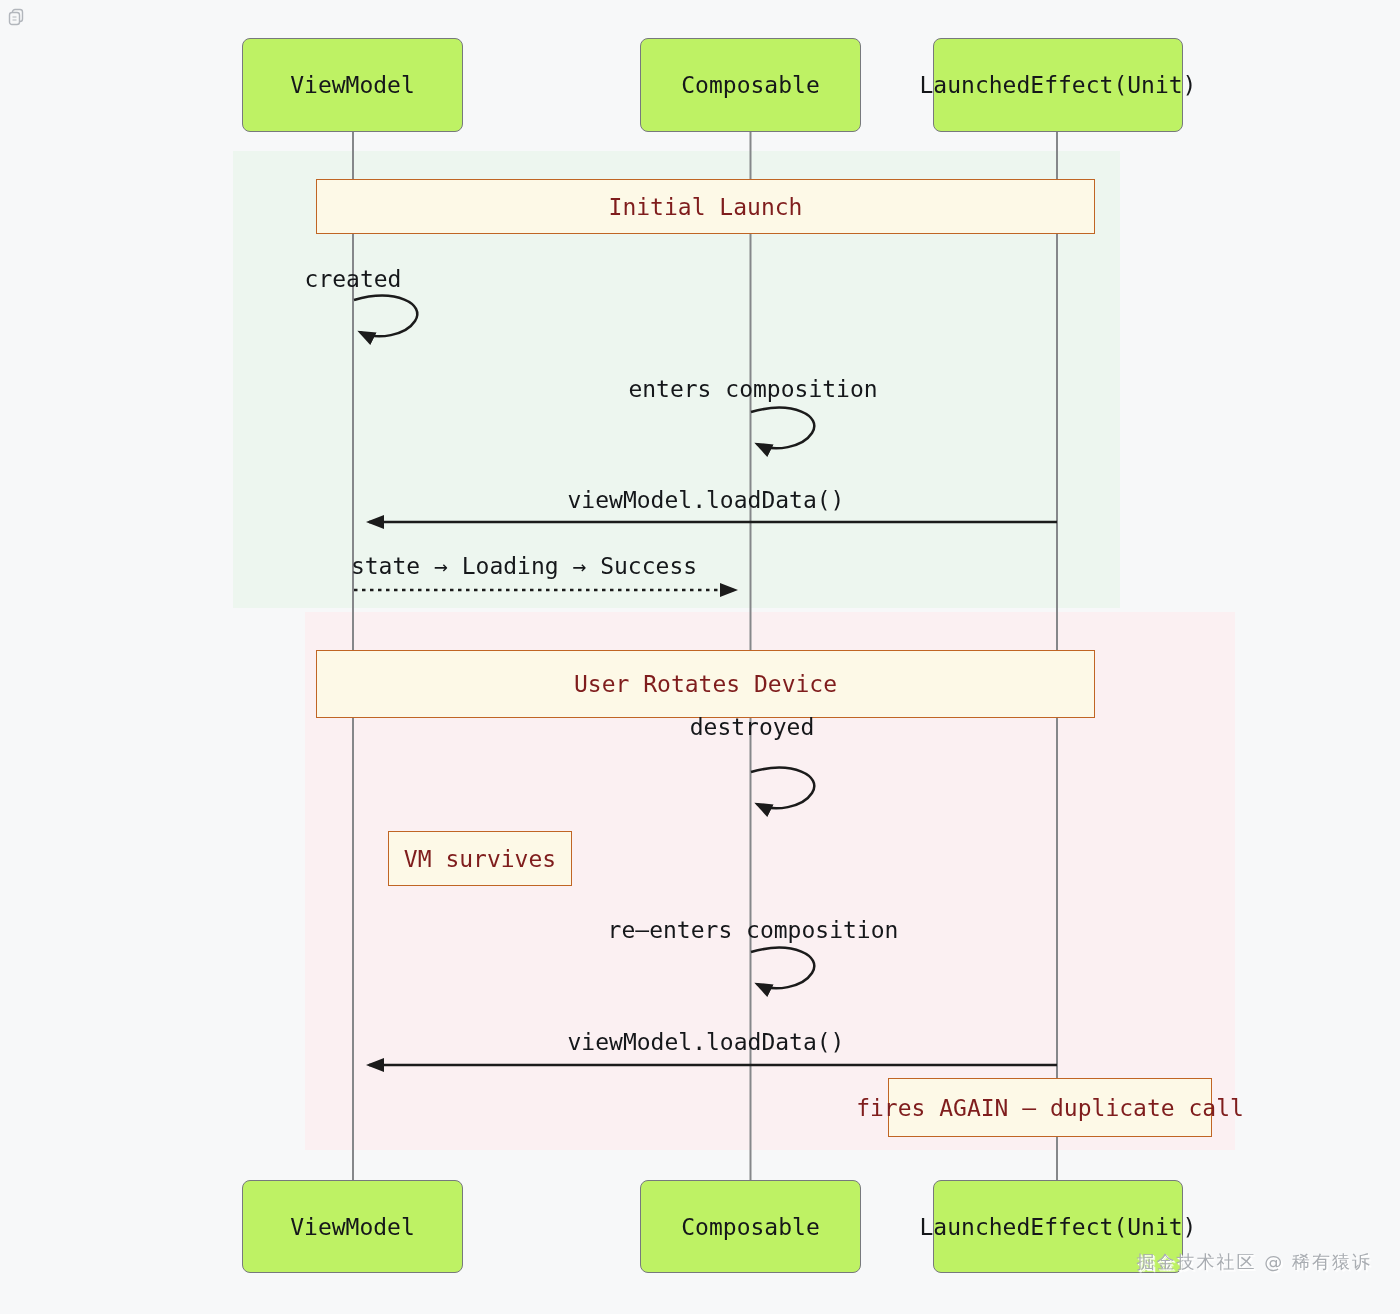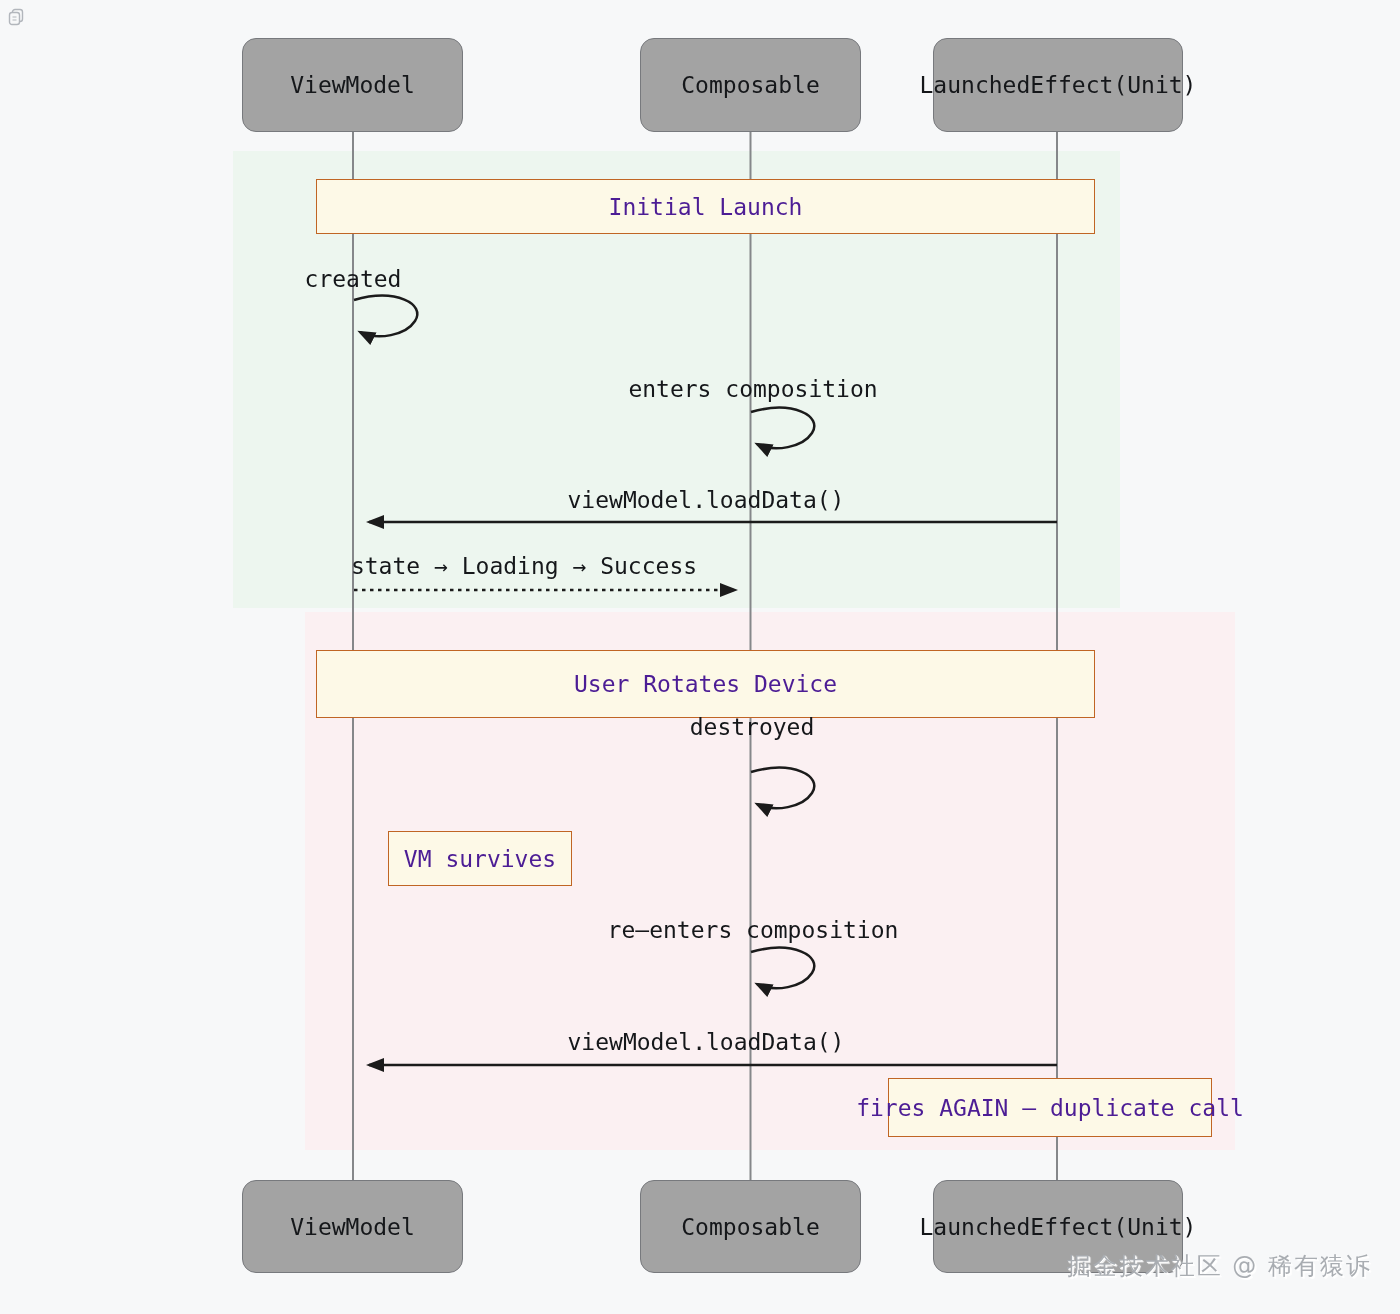--- a/index.html
+++ b/index.html
@@ -9,38 +9,38 @@
     font-family:"DejaVu Sans Mono","Liberation Mono",monospace;
     color:#15171a;
   }
   .bg { position:absolute; }
   .bg-green { left:233px; top:151px; width:887px; height:457px; background:#edf6ef; }
   .bg-pink  { left:305px; top:612px; width:930px; height:538px; background:#fbf0f2; }
 
   svg.layer { position:absolute; left:0; top:0; pointer-events:none; }
 
   .actor {
-    position:absolute; background:#a3a3a3; border:1.5px solid #77797d;
-    border-radius:14px; box-sizing:border-box;
+    position:absolute; background:#bef264; border:1.5px solid #77797d;
+    border-radius:8px; box-sizing:border-box;
   }
   .actor .lbl, .banner .lbl, .note .lbl {
     position:absolute; left:50%; top:50%; transform:translate(-50%,-50%);
     white-space:nowrap; font-size:23px;
   }
   .banner, .note {
     position:absolute; background:#fdf9e7; border:1.5px solid #c06524;
-    box-sizing:border-box; color:#4c1d95;
+    box-sizing:border-box; color:#7f1d1d;
   }
   .msg {
     position:absolute; transform:translate(-50%,-50%); white-space:nowrap;
     font-size:23px; line-height:1.25;
   }
   .copy-btn { position:absolute; left:8px; top:8px; cursor:pointer; }
   .watermark {
-    position:absolute; right:28px; top:1250px; font-size:24px;
+    position:absolute; right:28px; top:1250px; font-size:18px;
     font-family:"DejaVu Sans","Liberation Sans",sans-serif;
     color:#a9adb2; letter-spacing:2px; white-space:nowrap;
     text-shadow:1px 1px 0 #ffffff, 2px 2px 1px #ffffff;
   }
 </style>
 </head>
 <body>
 
 <div class="canvas">
 

